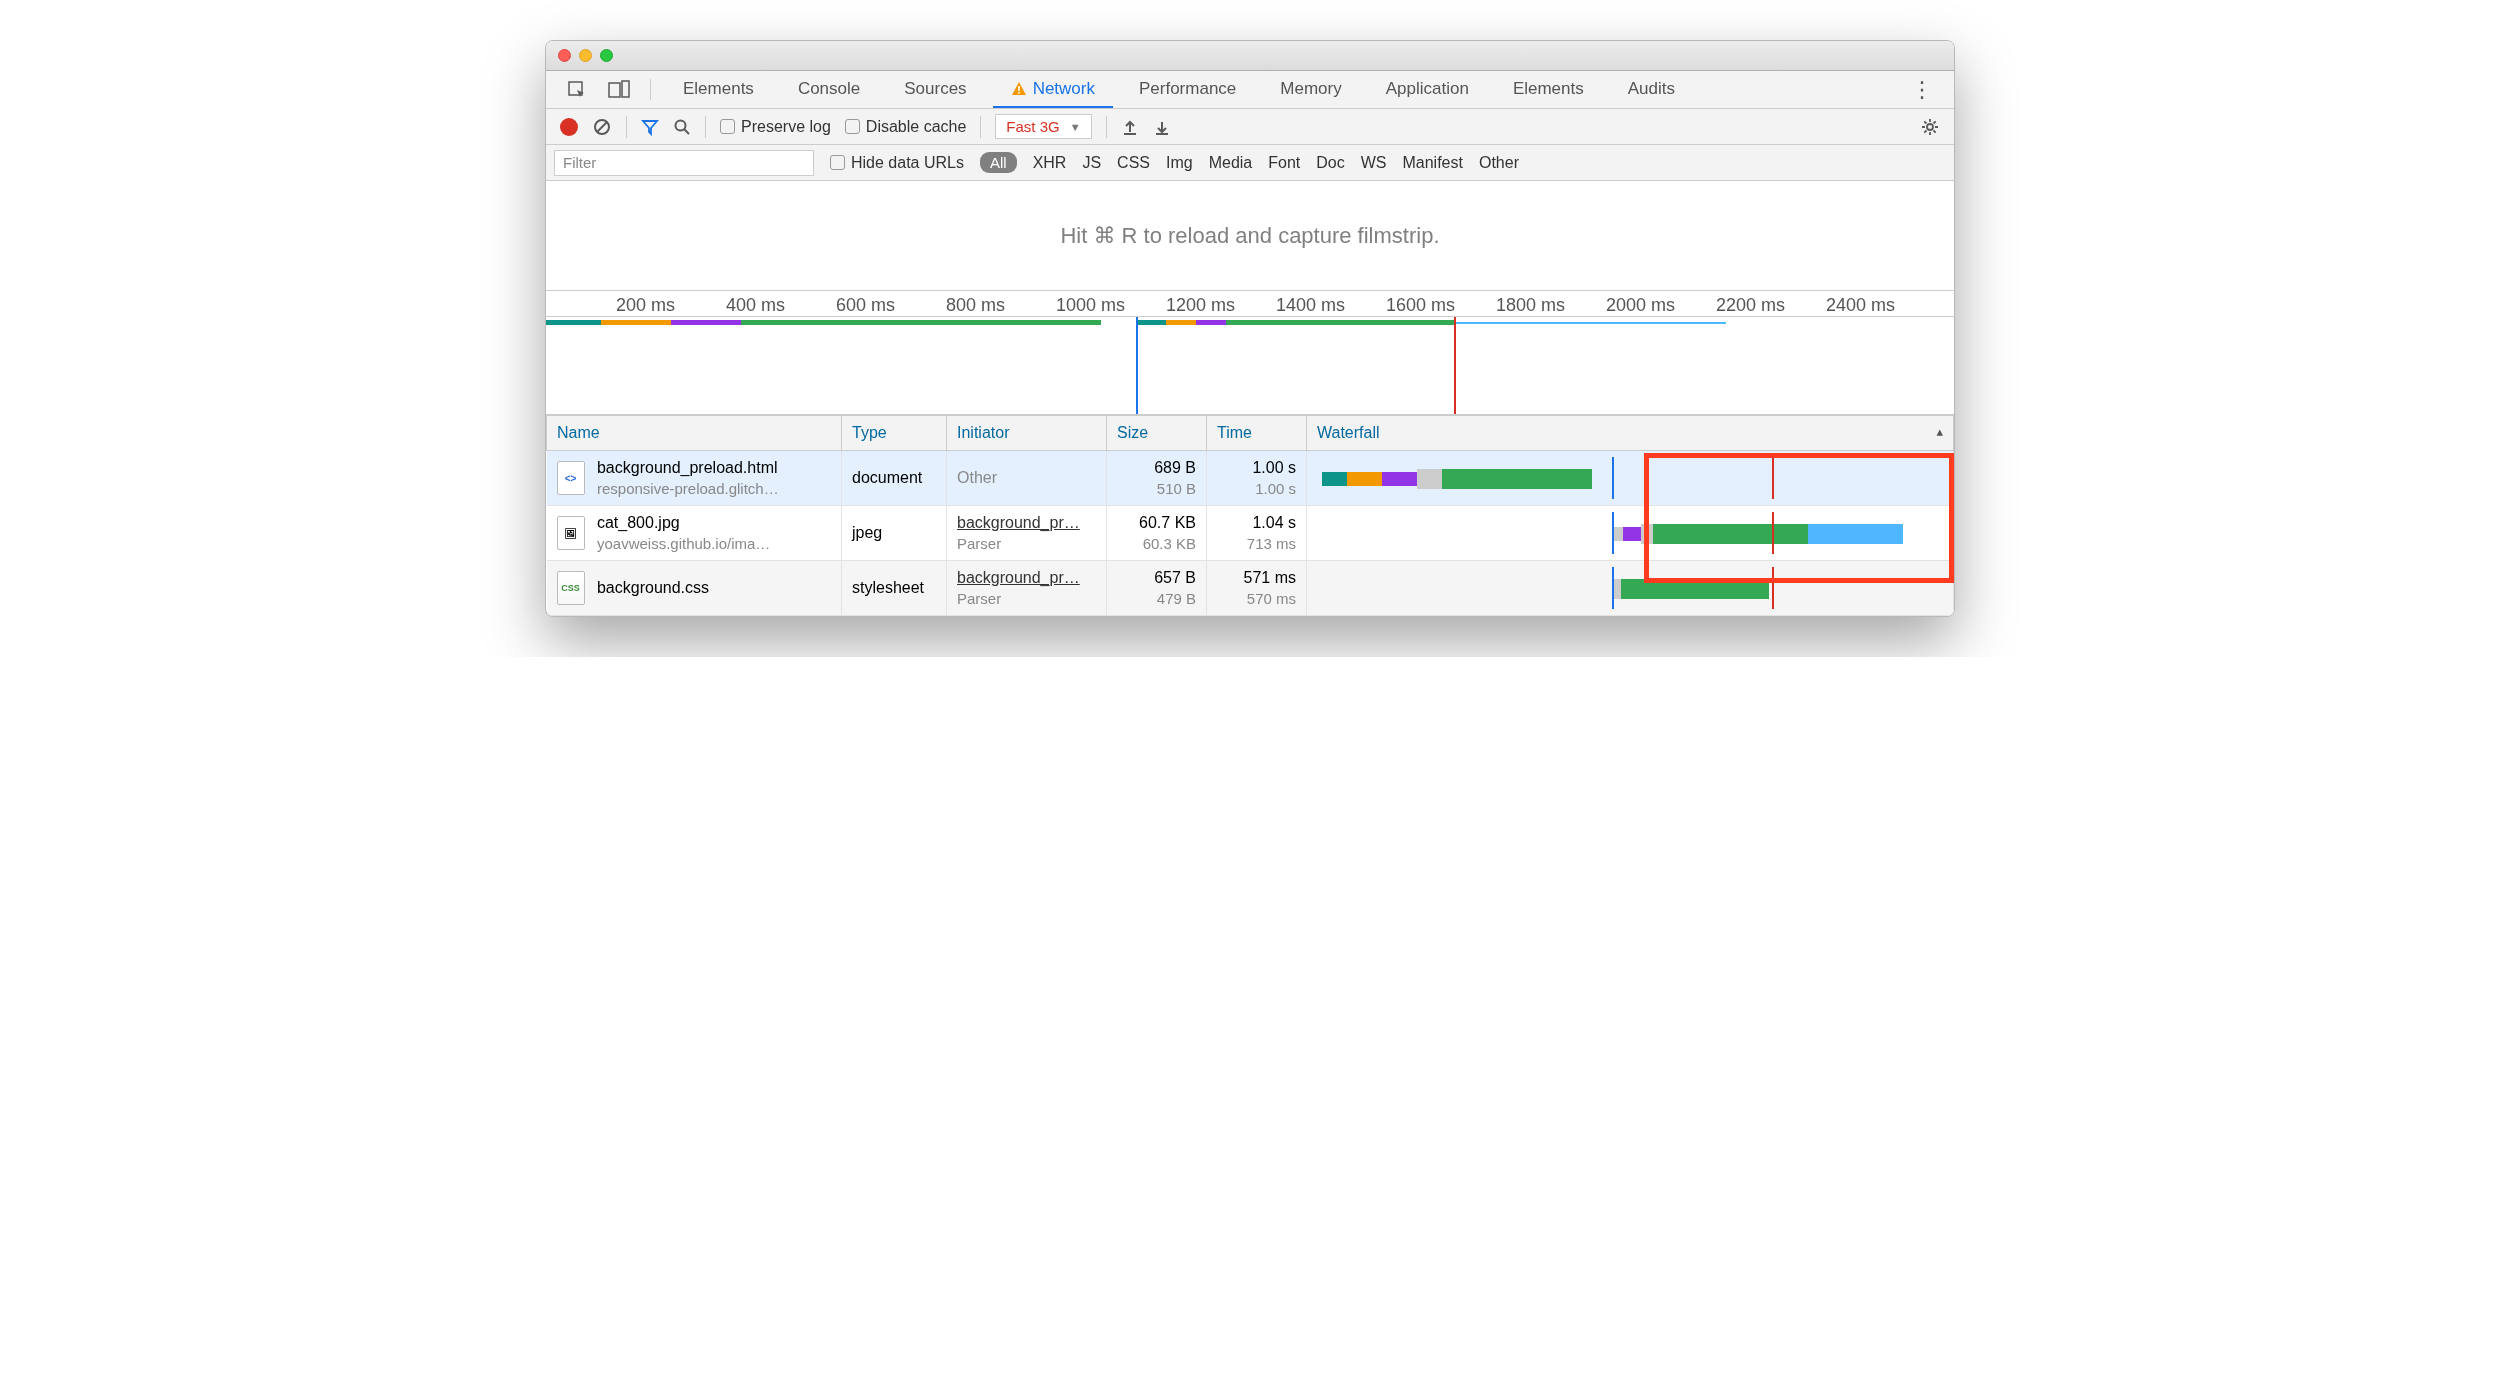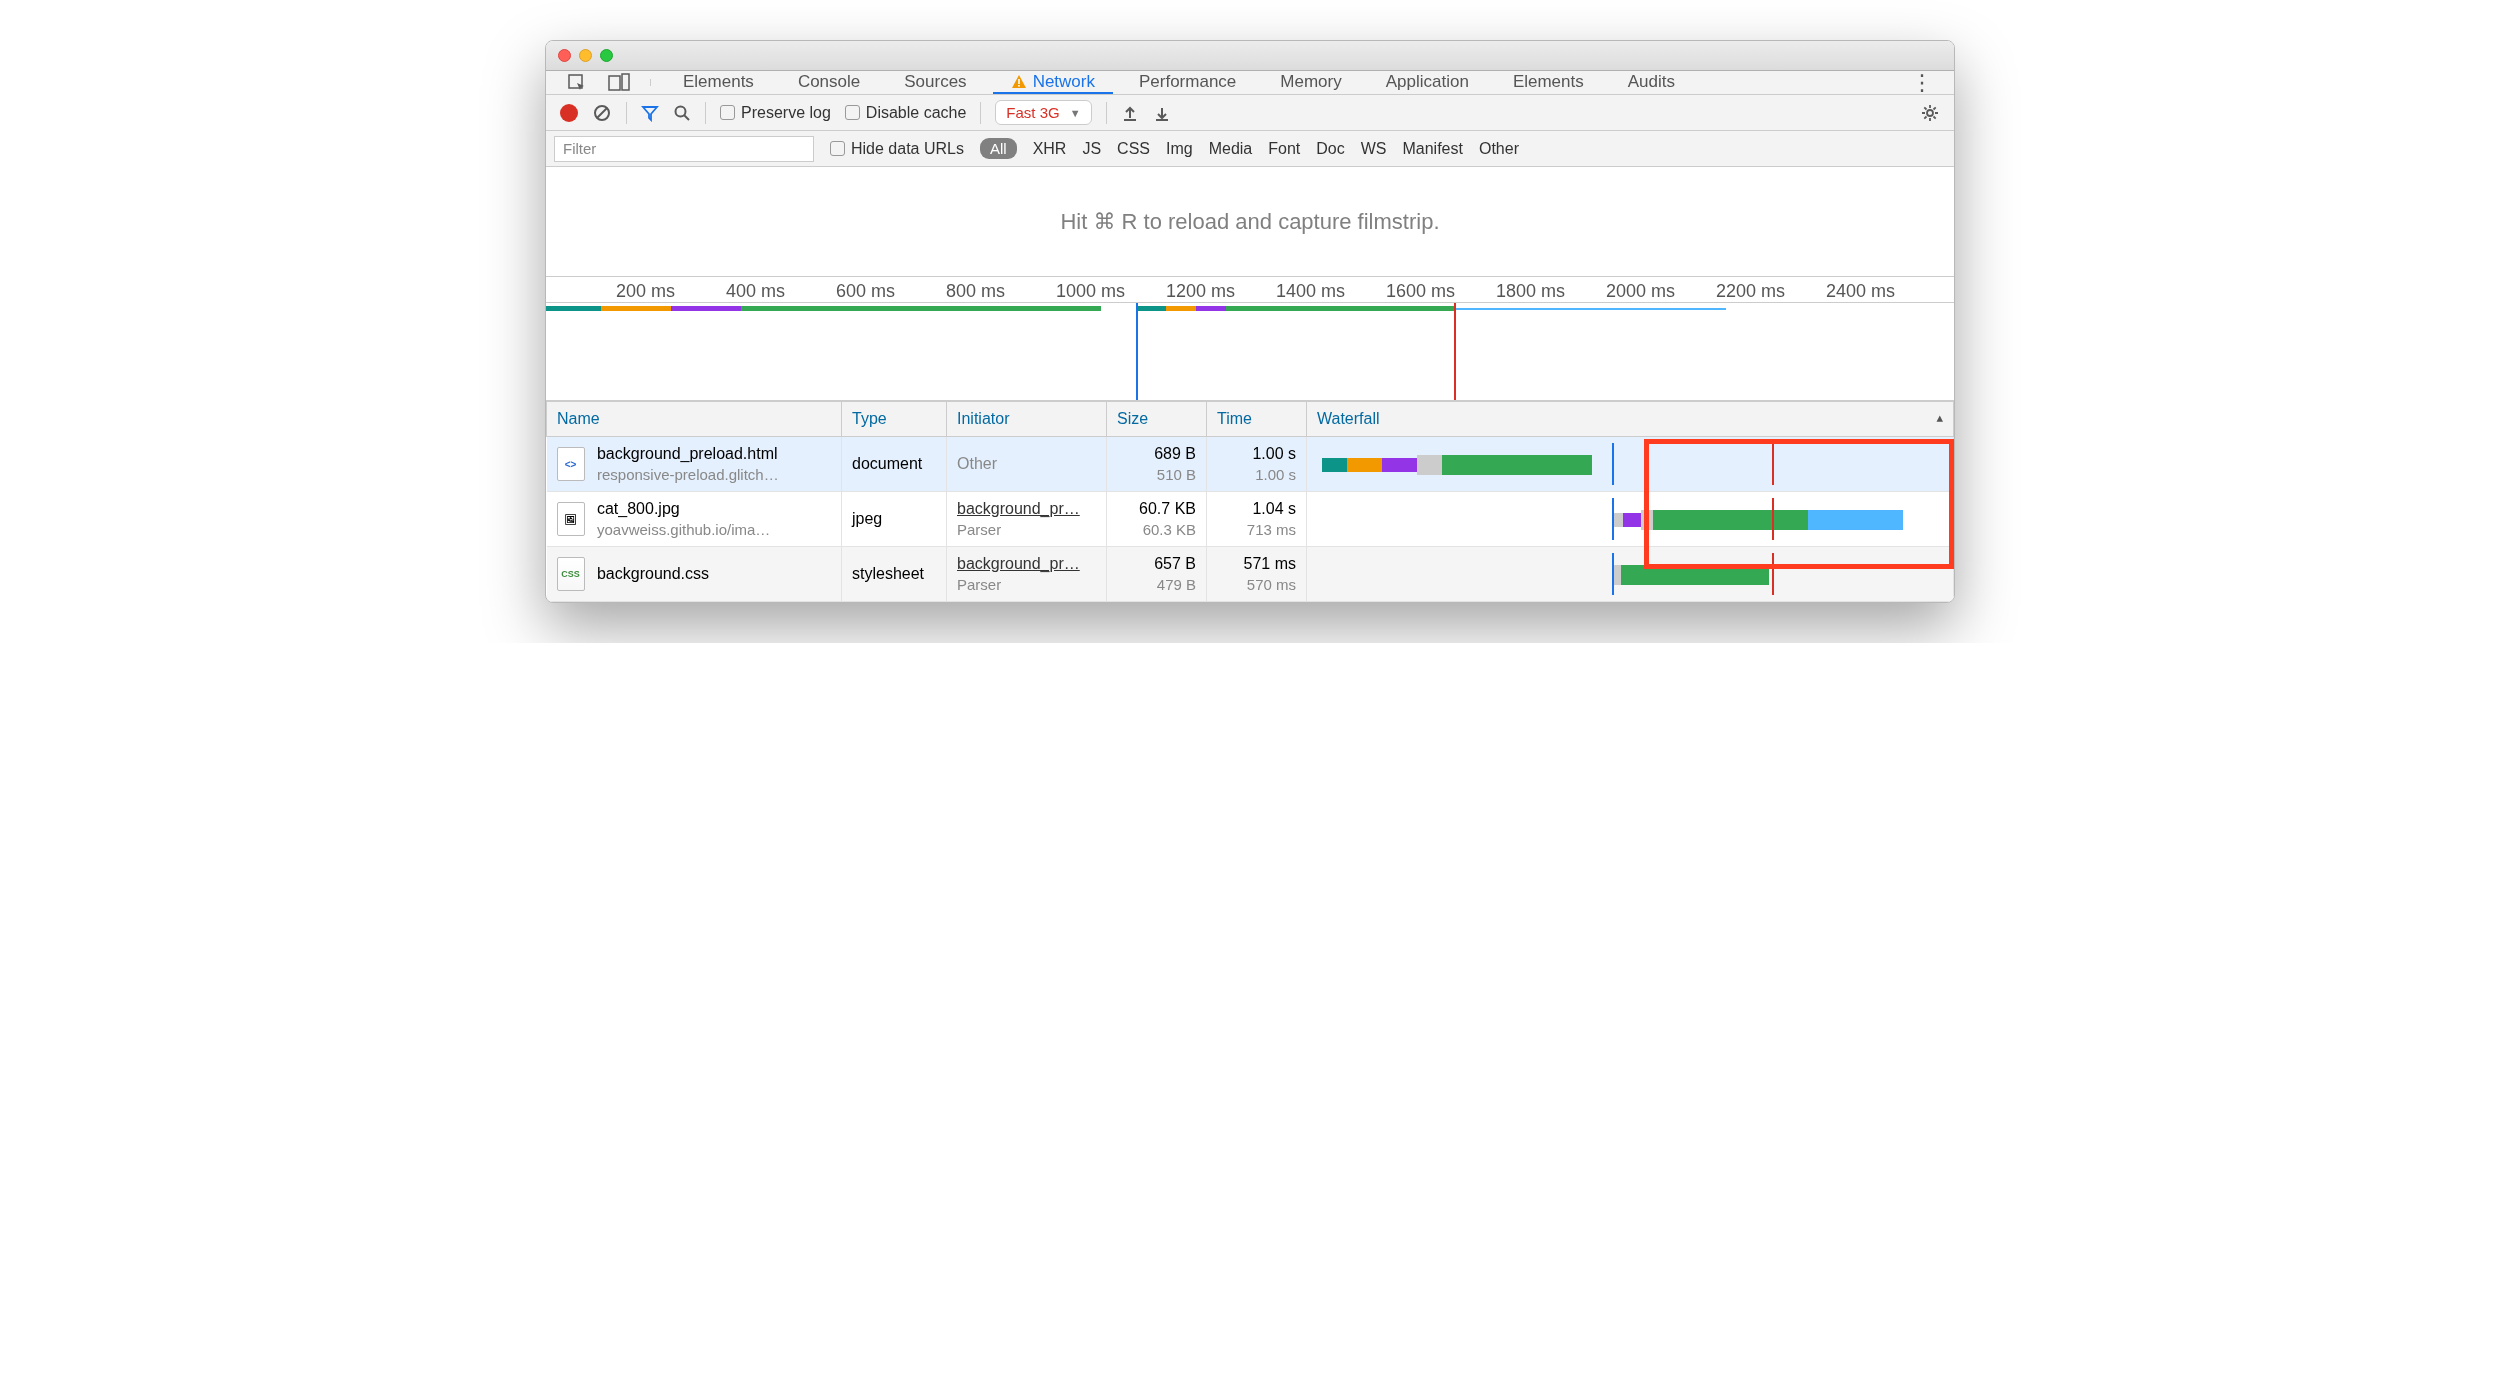--- a/index.html
+++ b/index.html
@@ -7,37 +7,37 @@
 .window { width: 1410px; margin: 0 auto; border: 1px solid #b8b8b8; border-radius: 8px; overflow: hidden; box-shadow: 0 25px 60px rgba(0,0,0,0.35); background: #fff; }
 
 .titlebar { height: 30px; background: linear-gradient(#ececec, #dcdcdc); border-bottom: 1px solid #b0b0b0; display: flex; align-items: center; padding: 0 12px; position: relative; }
 .traffic { display: flex; gap: 8px; }
 .traffic span { width: 13px; height: 13px; border-radius: 50%; display: block; }
 .tl-red { background: #ff5f57; border: 1px solid #e04540; }
 .tl-yel { background: #ffbd2e; border: 1px solid #dfa023; }
 .tl-grn { background: #28c840; border: 1px solid #1ba82e; }
 .title-text { position: absolute; left: 0; right: 0; text-align: center; font-size: 14px; color: #4d4d4d; }
 
-.tabs { height: 24px; background: #f3f3f3; border-bottom: 1px solid #ccc; display: flex; align-items: stretch; padding: 0 14px; gap: 8px; }
+.tabs { height: 38px; background: #f3f3f3; border-bottom: 1px solid #ccc; display: flex; align-items: stretch; padding: 0 14px; gap: 8px; }
 .tabs .icon-btn { width: 34px; display: flex; align-items: center; justify-content: center; color: #5a5a5a; }
 .tabs .sep { width: 1px; background: #ccc; margin: 8px 6px; }
 .tab { padding: 0 18px; display: flex; align-items: center; font-size: 17px; color: #555; cursor: default; gap: 6px; border-bottom: 2px solid transparent; }
 .tab.active { color: #1a73e8; border-bottom-color: #1a73e8; justify-content: space-between; }
 .tab.active .warn { display: inline-flex; }
 .warn { width: 16px; height: 16px; display: none; }
 .spacer { flex: 1; }
 .dots { width: 36px; display: flex; align-items: center; justify-content: center; color: #555; font-size: 22px; }
 
 .toolbar { height: 36px; background: #f3f3f3; border-bottom: 1px solid #ccc; display: flex; align-items: center; padding: 0 14px; gap: 14px; font-size: 16px; color: #333; }
 .rec-dot { width: 18px; height: 18px; border-radius: 50%; background: #d93025; }
 .clear-ico, .funnel-ico, .search-ico, .upload-ico, .download-ico, .gear-ico { color: #5a5a5a; display: inline-flex; }
 .funnel-ico { color: #1a73e8; }
 .vsep { width: 1px; height: 22px; background: #ccc; }
 .cb { width: 15px; height: 15px; border: 1px solid #999; border-radius: 3px; display: inline-block; vertical-align: -2px; margin-right: 6px; }
-.throttle { display: flex; align-items: center; gap: 10px; border: 1px solid #ccc; border-radius: 6px; padding: 3px 10px; background: #fff; color: #d93025; font-size: 15px; }
+.throttle { display: flex; align-items: center; gap: 10px; border: 1px solid #ccc; border-radius: 0; padding: 3px 10px; background: #fff; color: #d93025; font-size: 15px; }
 .throttle .chev { color: #777; font-size: 11px; }
 
 .filterbar { height: 36px; background: #f3f3f3; border-bottom: 1px solid #ccc; display: flex; align-items: center; padding: 0 8px; gap: 16px; font-size: 16px; color: #333; }
 .filter-input { width: 260px; height: 26px; border: 1px solid #ccc; font-size: 15px; padding: 0 8px; background: #fff; color: #333; }
 .filter-input::placeholder { color: #888; }
 .pill { background: #808080; color: #fff; border-radius: 9px; padding: 2px 10px; font-size: 15px; }
 .ftype { color: #333; cursor: default; }
 
 .filmstrip { height: 110px; border-bottom: 1px solid #ccc; display: flex; align-items: center; justify-content: center; color: #808080; font-size: 22px; }
 

